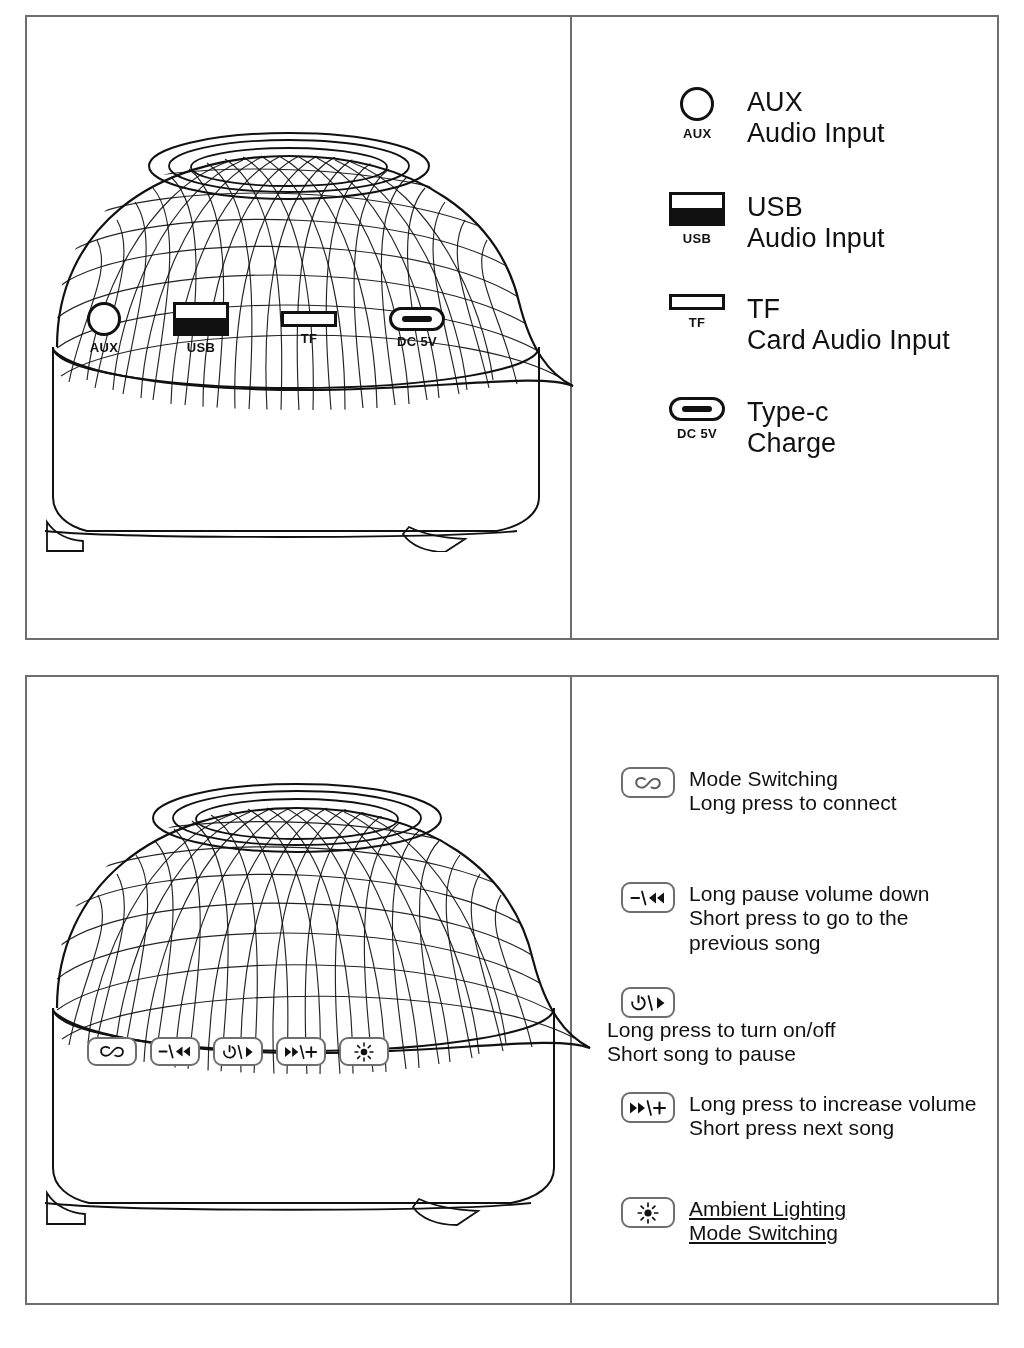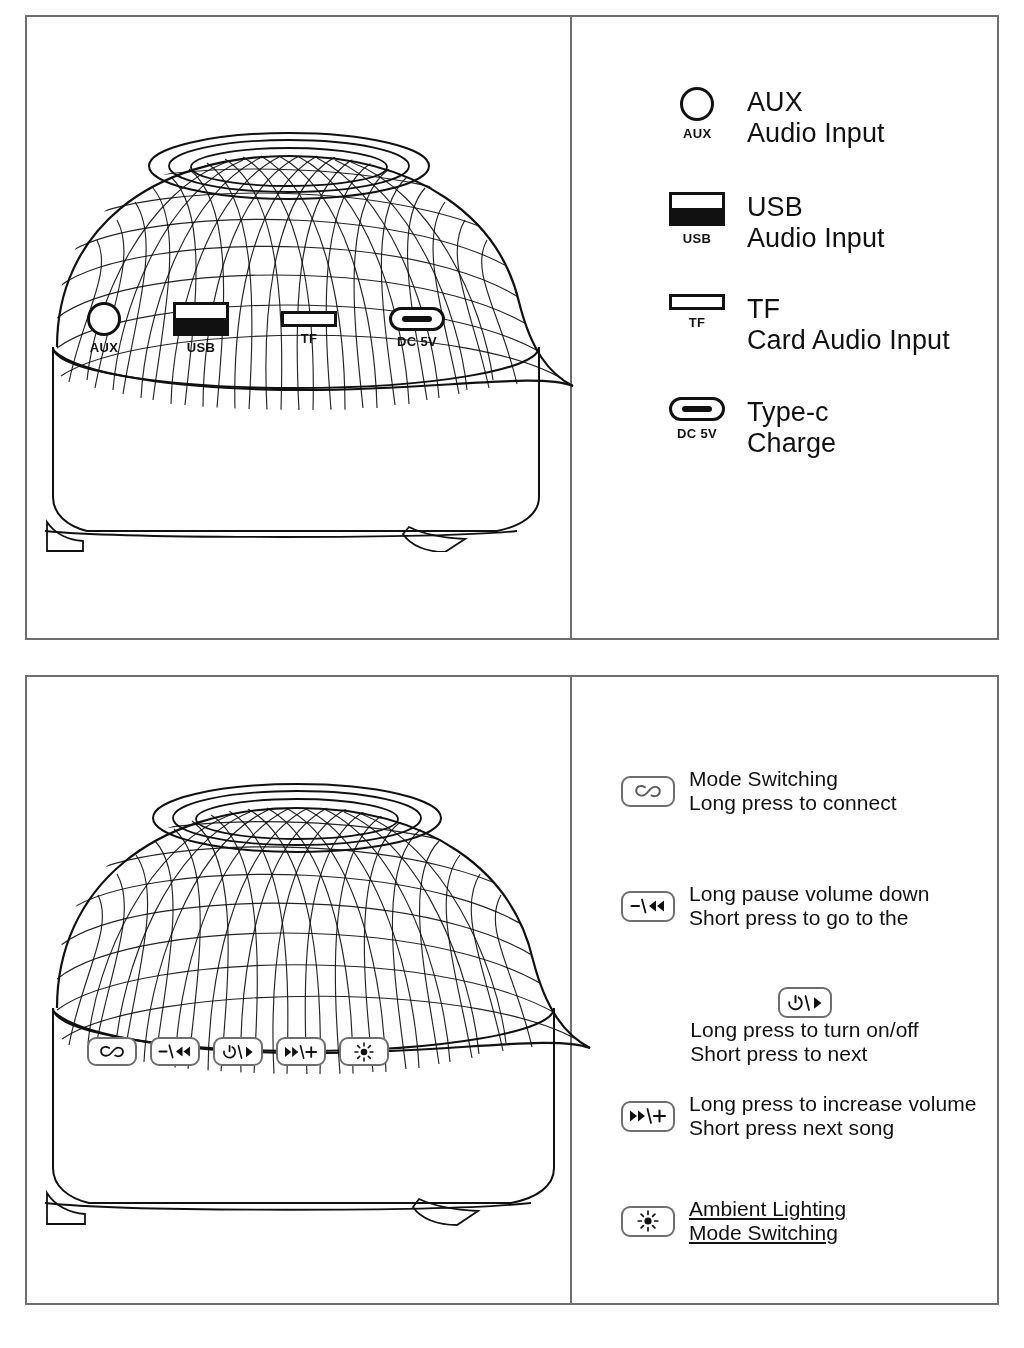--- a/index.html
+++ b/index.html
@@ -76,21 +76,21 @@
     white-space: nowrap;
   }
 
   
   #ports-legend .legend-text { font-size: 27px; letter-spacing: .1px; }
   #ports-legend .legend-row { width: 350px; }
   #ports-legend .legend-icon { width: 100px; }
 
   
   #buttons-legend .legend-text { font-size: 21px; letter-spacing: .05px; }
-  #buttons-legend .legend-row { width: 395px; align-items: center; }
+  #buttons-legend .legend-row { width: 395px; }
   #buttons-legend .legend-icon { width: 82px; }
 
   
   .port {
     display: inline-block;
     position: relative;
     box-sizing: border-box;
   }
   .port-cap {
     position: absolute;
@@ -457,37 +457,38 @@
             <path d="M1.5 8 H9" stroke="#111111" stroke-width="2.1" stroke-linecap="round"></path>
             <path d="M12 1.5 L15.5 14.5" stroke="#111111" stroke-width="1.8" stroke-linecap="round"></path>
             <path d="M26 2.6 L19 8 L26 13.4 Z" fill="#111111"></path>
             <path d="M34 2.6 L27 8 L34 13.4 Z" fill="#111111"></path>
           </svg>
         </span>
       </div>
       <div class="legend-text">
         <span class="l1">Long pause volume down</span>
         <span class="l2">Short press to go to the</span>
+        <span class="l2">previous song</span>
       </div>
     </div>
 
     <div class="legend-row" style="top:245px;flex-direction:column;">
       <div class="legend-icon">
         <span class="key">
           <svg width="36" height="18" viewBox="0 0 36 18" fill="none">
             <circle cx="8.5" cy="9" r="6.3" stroke="#111111" stroke-width="1.9" fill="none" stroke-dasharray="28 12" transform="rotate(-68 8.5 9)"></circle>
             <path d="M8.5 2 V8.2" stroke="#111111" stroke-width="2" stroke-linecap="round"></path>
             <path d="M18.5 2 L22 16" stroke="#111111" stroke-width="1.8" stroke-linecap="round"></path>
             <path d="M27 3.2 L34.5 9 L27 14.8 Z" fill="#111111"></path>
           </svg>
         </span>
       </div>
       <div class="legend-text">
         <span class="l1">Long press to turn on/off</span>
-        <span class="l2">Short press to next</span>
+        <span class="l2">Short song to pause</span>
       </div>
     </div>
 
     <div class="legend-row" style="top:350px;">
       <div class="legend-icon">
         <span class="key">
           <svg width="38" height="18" viewBox="0 0 38 18" fill="none">
             <path d="M1 3.5 L8 9 L1 14.5 Z" fill="#111111"></path>
             <path d="M9 3.5 L16 9 L9 14.5 Z" fill="#111111"></path>
             <path d="M18.5 2 L22 16" stroke="#111111" stroke-width="1.8" stroke-linecap="round"></path>

